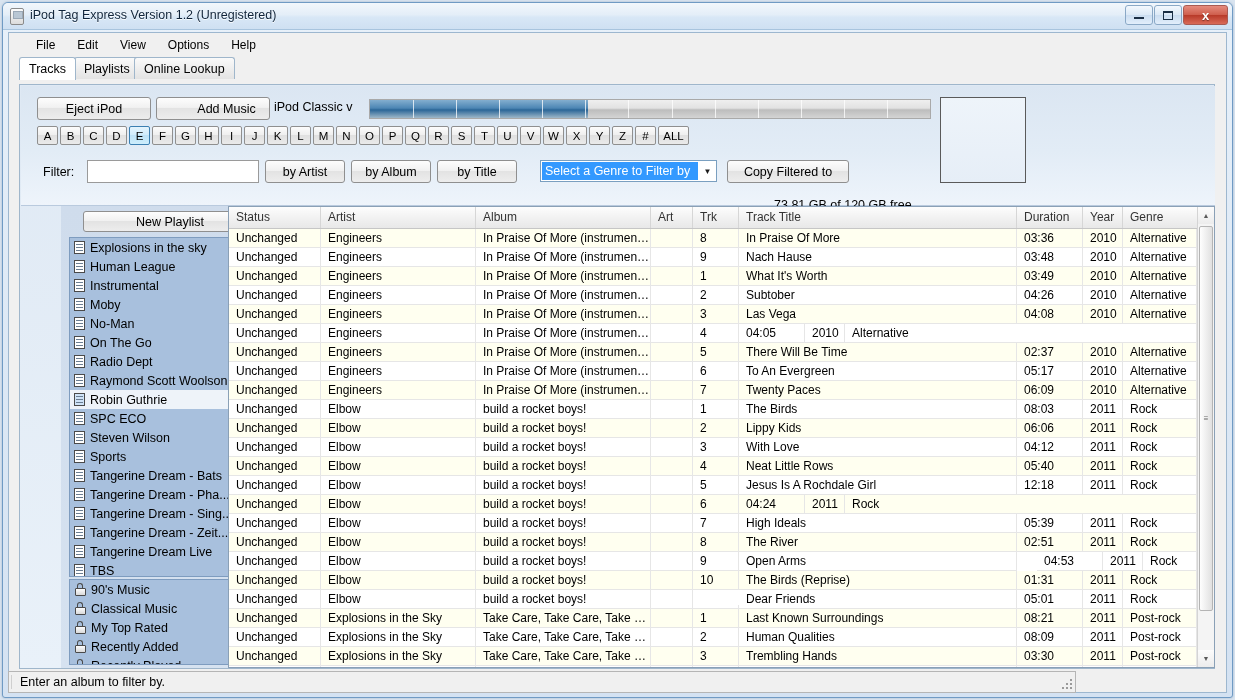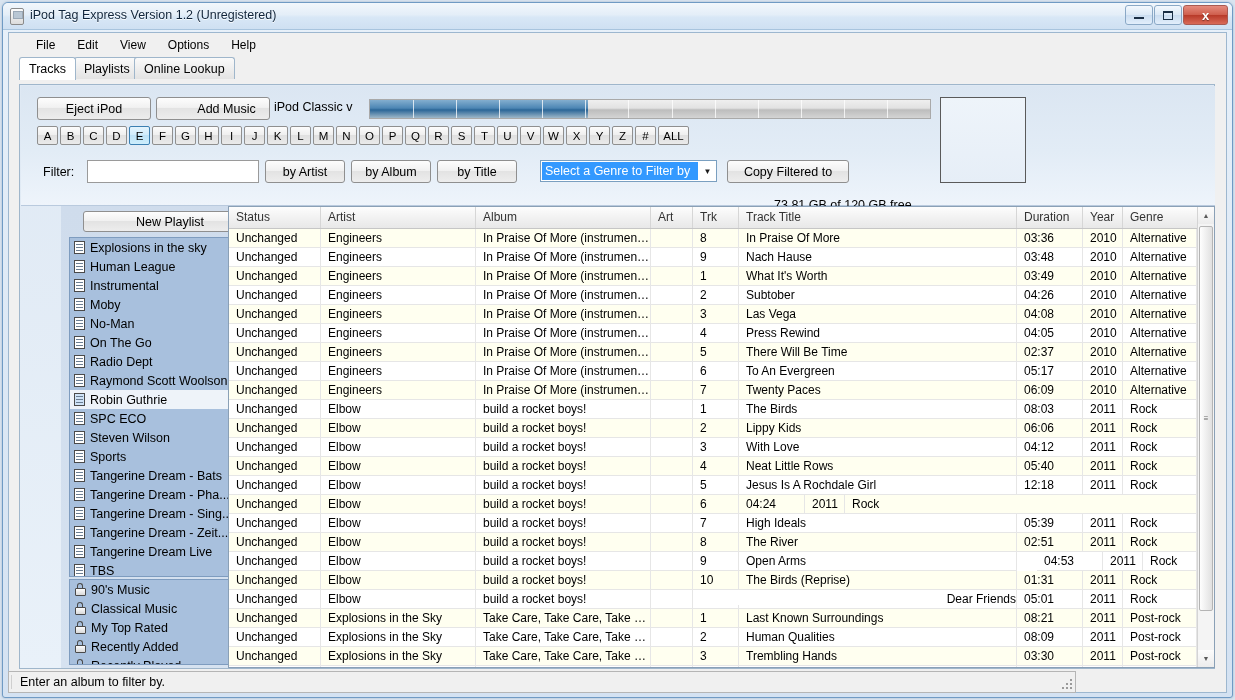--- a/index.html
+++ b/index.html
@@ -659,21 +659,20 @@
                 <div class="gc" style="flex: 0 0 66px;">04:08</div>
                 <div class="gc" style="flex: 0 0 40px;">2010</div>
                 <div class="gc" style="flex: 1 1 auto;">Alternative</div>
               </div>
               <div class="grid-row even">
                 <div class="gc" style="flex: 0 0 92px;">Unchanged</div>
                 <div class="gc" style="flex: 0 0 155px;">Engineers</div>
                 <div class="gc" style="flex: 0 0 175px;">In Praise Of More (instrument...</div>
                 <div class="gc" style="flex: 0 0 42px;"></div>
                 <div class="gc" style="flex: 0 0 46px;">4</div>
-                <div class="gc" style="flex: 0 0 278px;">Press Rewind</div>
                 <div class="gc" style="flex: 0 0 66px;">04:05</div>
                 <div class="gc" style="flex: 0 0 40px;">2010</div>
                 <div class="gc" style="flex: 1 1 auto;">Alternative</div>
               </div>
               <div class="grid-row odd">
                 <div class="gc" style="flex: 0 0 92px;">Unchanged</div>
                 <div class="gc" style="flex: 0 0 155px;">Engineers</div>
                 <div class="gc" style="flex: 0 0 175px;">In Praise Of More (instrument...</div>
                 <div class="gc" style="flex: 0 0 42px;"></div>
                 <div class="gc" style="flex: 0 0 46px;">5</div>
@@ -812,21 +811,21 @@
                 <div class="gc" style="flex: 0 0 66px;">01:31</div>
                 <div class="gc" style="flex: 0 0 40px;">2011</div>
                 <div class="gc" style="flex: 1 1 auto;">Rock</div>
               </div>
               <div class="grid-row even">
                 <div class="gc" style="flex: 0 0 92px;">Unchanged</div>
                 <div class="gc" style="flex: 0 0 155px;">Elbow</div>
                 <div class="gc" style="flex: 0 0 175px;">build a rocket boys!</div>
                 <div class="gc" style="flex: 0 0 42px;"></div>
                 <div class="gc" style="flex: 0 0 46px; margin-top: 15px;">11</div>
-                <div class="gc" style="flex: 0 0 278px; text-align: right;">Dear Friends</div>
+                <div class="gc" style="flex: 0 0 278px;">Dear Friends</div>
                 <div class="gc" style="flex: 0 0 66px;">05:01</div>
                 <div class="gc" style="flex: 0 0 40px;">2011</div>
                 <div class="gc" style="flex: 1 1 auto;">Rock</div>
               </div>
               <div class="grid-row odd">
                 <div class="gc" style="flex: 0 0 92px;">Unchanged</div>
                 <div class="gc" style="flex: 0 0 155px;">Explosions in the Sky</div>
                 <div class="gc" style="flex: 0 0 175px;">Take Care, Take Care, Take Care</div>
                 <div class="gc" style="flex: 0 0 42px;"></div>
                 <div class="gc" style="flex: 0 0 46px;">1</div>

